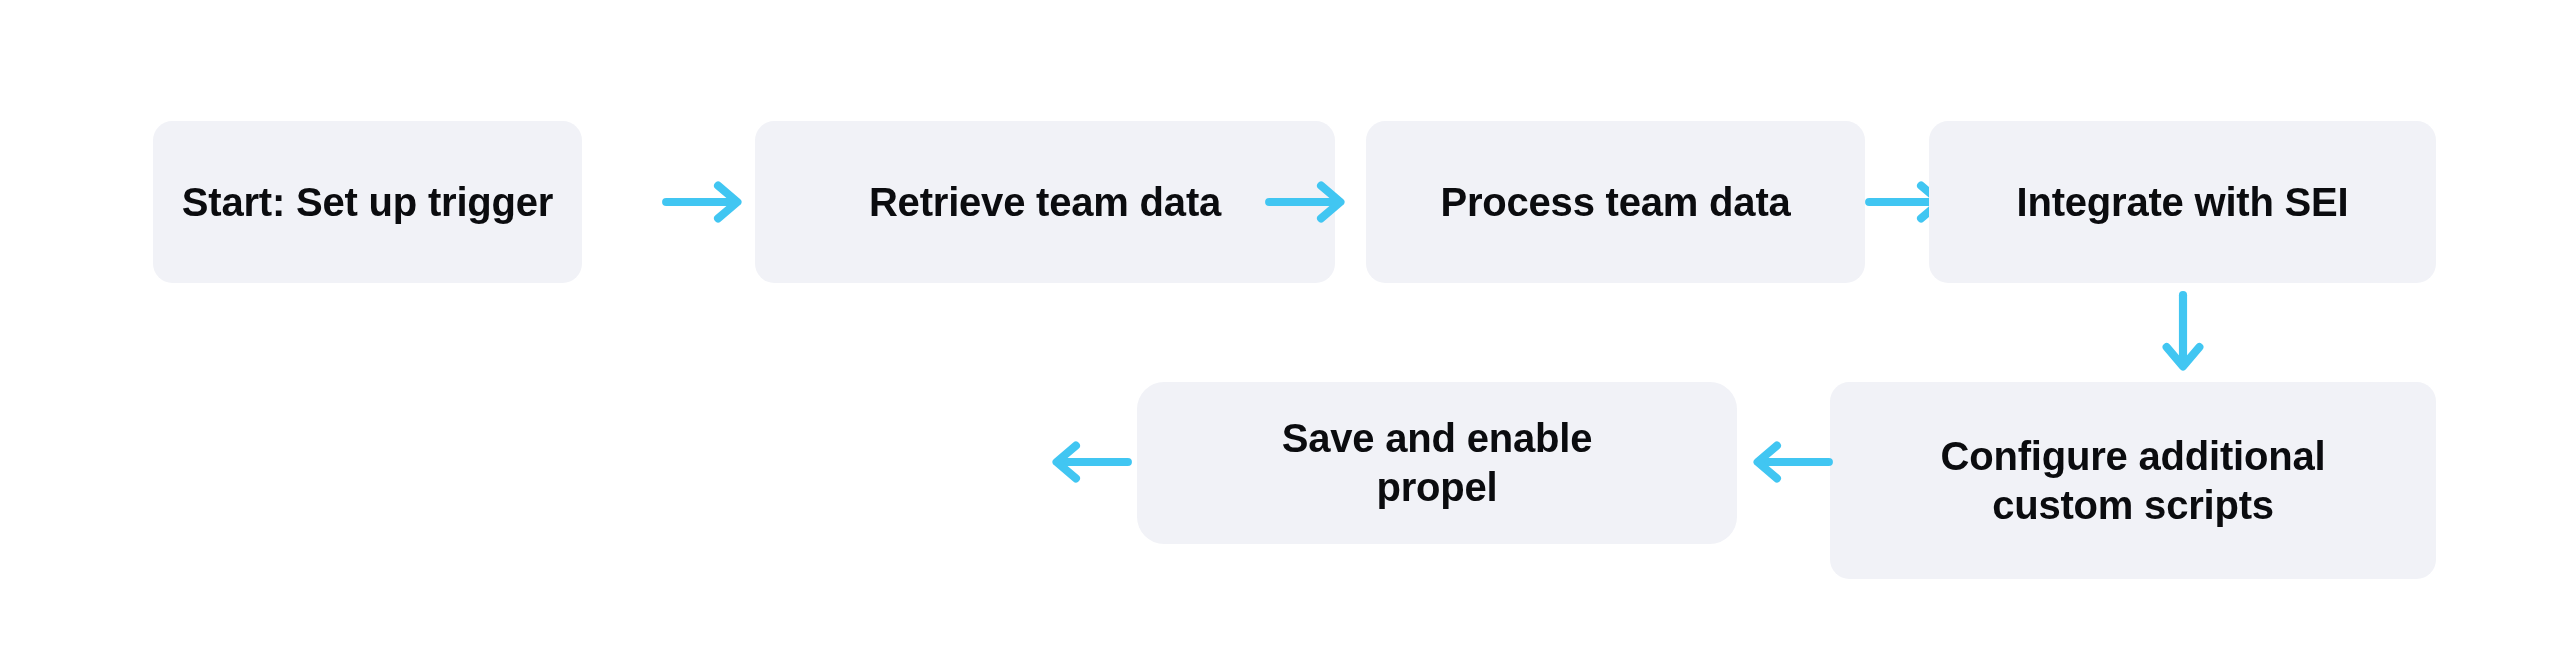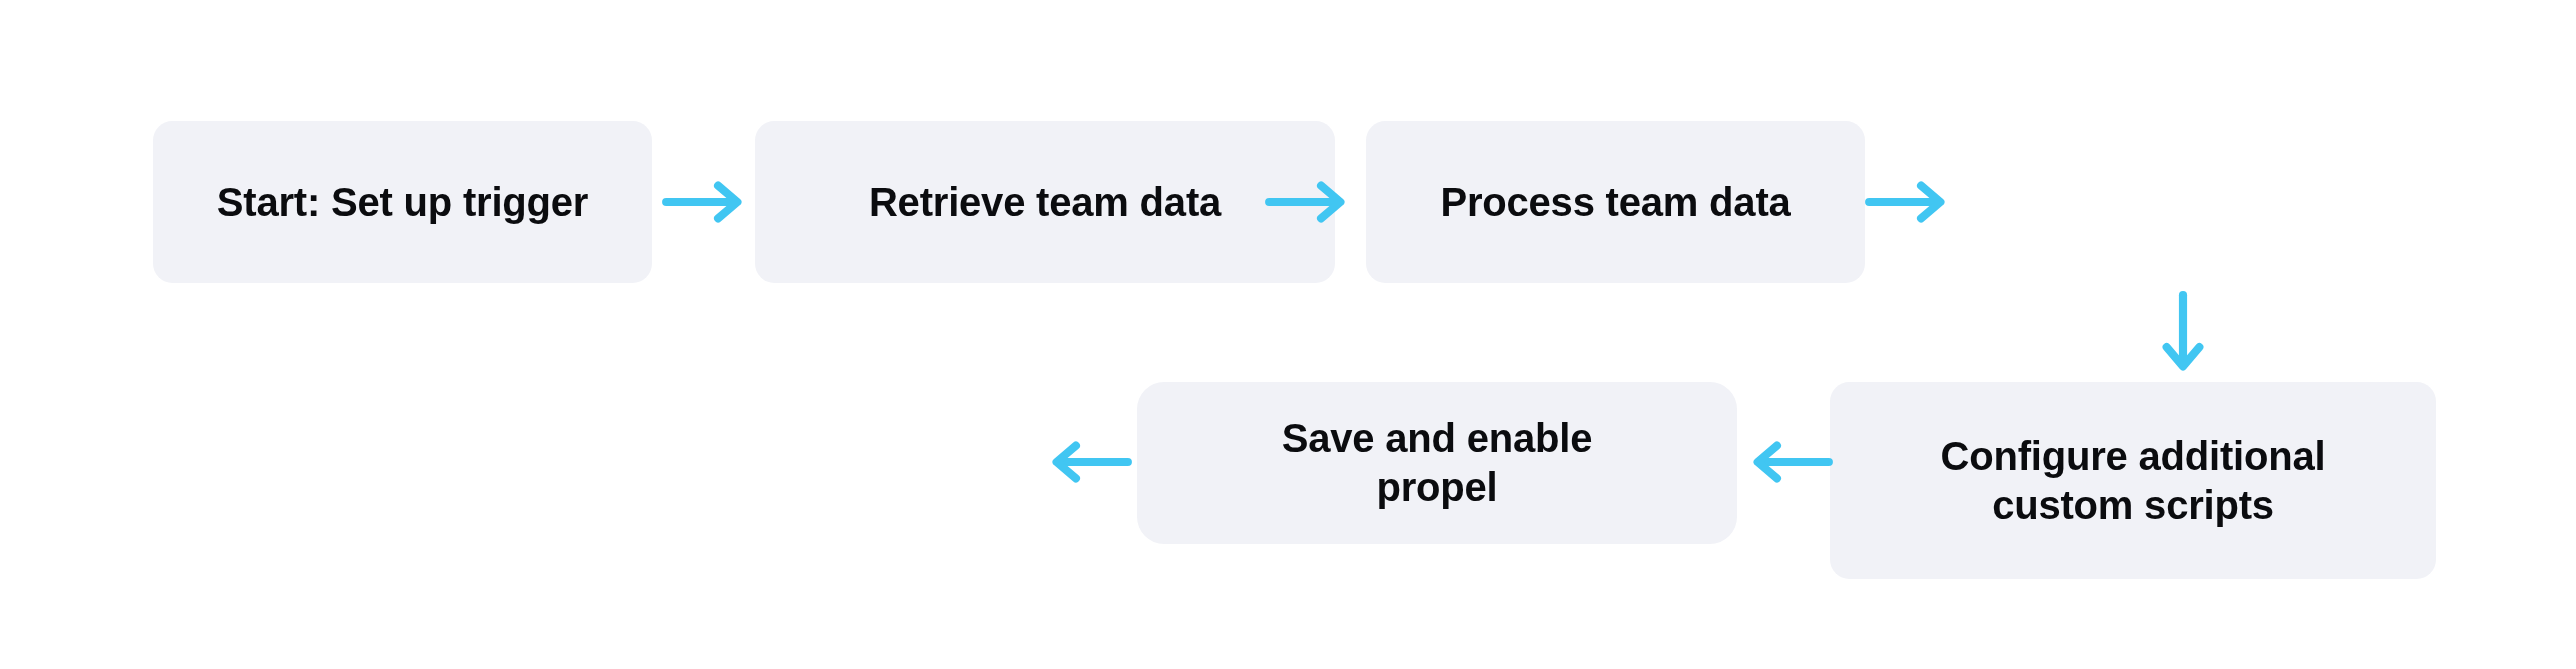--- a/index.html
+++ b/index.html
@@ -35,21 +35,21 @@
     font-weight: bold;
     font-size: 40px;
     line-height: 1.22;
     color: #0b0c0f;
     text-align: center;
     letter-spacing: -0.2px;
     white-space: pre-line;
   }
 
   
-  #node-start      { left: 153px;  top: 121px; width: 499px; height: 162px; }
+  #node-start      { left: 153px;  top: 121px; width: 429px; height: 162px; }
   #node-retrieve   { left: 755px; top: 121px; width: 580px; height: 162px; }
   #node-process    { left: 1366px; top: 121px; width: 499px; height: 162px; }
   #node-integrate  { left: 1929px; top: 121px; width: 507px; height: 162px; }
 
   
   #node-configure  { left: 1830px; top: 382px; width: 606px; height: 197px; }
   #node-save       { left: 1137px; top: 382px; width: 600px; height: 162px; border-radius: 27px; }
   #node-end        { left: 440px;  top: 382px; width: 600px; height: 162px; }
 
   
@@ -102,20 +102,23 @@
     <span class="node-label">Process team data</span>
   </div>
 
   <div class="arrow" id="arrow-process-integrate">
     <svg width="82" height="46" viewBox="0 0 110 62" fill="none" xmlns="http://www.w3.org/2000/svg" aria-hidden="true">
       <path d="M4 31 H96" stroke="#41c6f2" stroke-width="11" stroke-linecap="round"></path>
       <path d="M74 9 L100 31 L74 53" stroke="#41c6f2" stroke-width="11" stroke-linecap="round" stroke-linejoin="round" fill="none"></path>
     </svg>
   </div>
 
+  <div class="node" id="node-integrate">
+    <span class="node-label">Integrate with SEI</span>
+  </div>
 
   <div class="arrow" id="arrow-integrate-configure">
     <svg width="46" height="82" viewBox="0 0 62 110" fill="none" xmlns="http://www.w3.org/2000/svg" aria-hidden="true">
       <path d="M31 4 V96" stroke="#41c6f2" stroke-width="11" stroke-linecap="round"></path>
       <path d="M9 74 L31 100 L53 74" stroke="#41c6f2" stroke-width="11" stroke-linecap="round" stroke-linejoin="round" fill="none"></path>
     </svg>
   </div>
 
   <div class="node" id="node-configure">
     <span class="node-label">Configure additional

